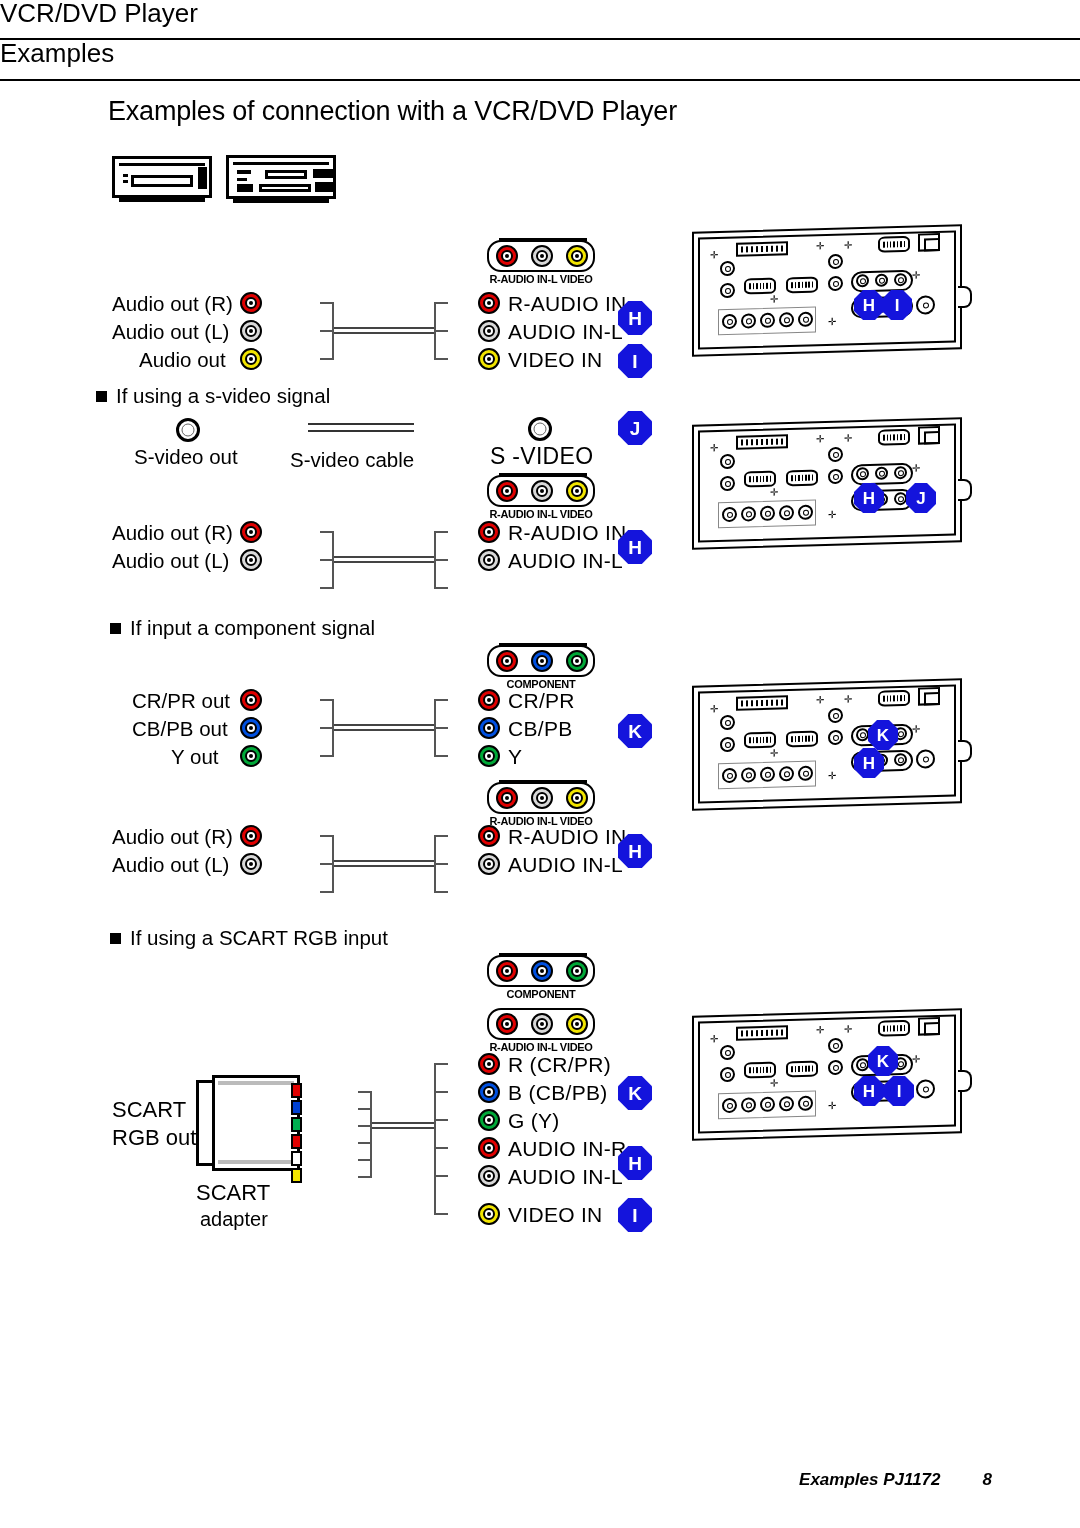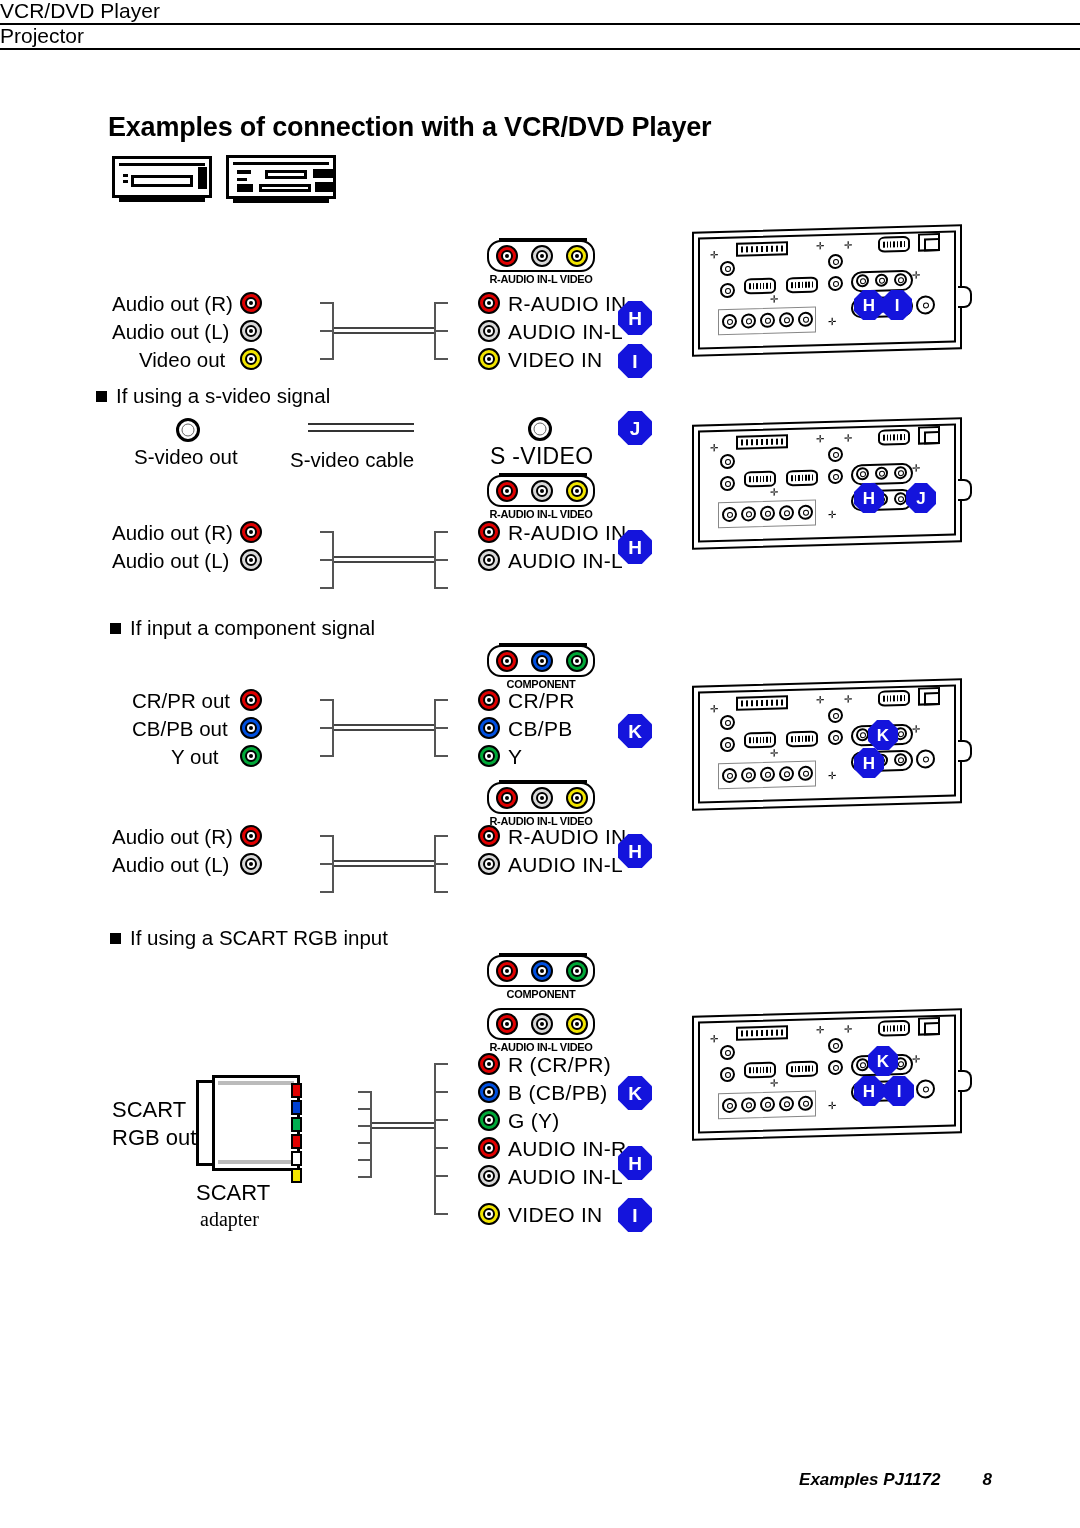--- a/index.html
+++ b/index.html
@@ -13,23 +13,23 @@
     position: relative;
     font-family: "Liberation Sans", sans-serif;
     color: #000000;
     overflow: hidden;
   }
 
   
   .page-title {
     position: absolute;
     left: 108px;
-    top: 112px;
+    top: 96px;
     font-size: 27px;
-    font-weight: bold;
+    font-weight: normal;
     letter-spacing: -0.2px;
     white-space: nowrap;
   }
 
   
   .abs { position: absolute; }
 
   .lbl {
     font-size: 20.5px;
     white-space: nowrap;
@@ -47,24 +47,24 @@
     line-height: 1;
   }
   .section-head .sq {
     display: inline-block;
     width: 11px; height: 11px;
     background: #000;
     margin-right: 9px;
     vertical-align: 1px;
   }
   .heading-ul {
-    font-size: 21px;
+    font-size: 26px;
     white-space: nowrap;
     border-bottom: 2px solid #000;
-    padding-bottom: 1px;
+    padding-bottom: 11px;
     line-height: 1.05;
   }
 
   
   .jack {
     position: absolute;
     width: 22px; height: 22px;
     border-radius: 50%;
     box-sizing: border-box;
   }
@@ -375,35 +375,35 @@
   <div class="slot" style="left:30px; top:26px; width:52px; height:8px;"></div>
   <div class="bar" style="left:8px; top:12px; width:14px; height:4px;"></div>
   <div class="bar" style="left:8px; top:20px; width:10px; height:3px;"></div>
   <div class="bar" style="left:8px; top:26px; width:16px; height:8px;"></div>
   <div class="bar" style="left:84px; top:11px; width:20px; height:9px;"></div>
   <div class="bar" style="left:86px; top:24px; width:18px; height:10px;"></div>
   <div class="base"></div>
 </div>
 
 <div class="heading-ul" style="left:138px; top:204px;">VCR/DVD Player</div>
-<div class="heading-ul" style="left:498px; top:212px;">Projector</div>
+<div class="heading-ul" style="left:498px; top:212px;">Examples</div>
 
 <div class="cluster" style="left:487px; top:240px;">
   <div class="box">
     <div class="topbar"></div>
     <div class="jack red j1"></div>
     <div class="jack white j2"></div>
     <div class="jack yellow j3"></div>
   </div>
   <div class="caption">R-AUDIO IN-L VIDEO</div>
 </div>
 
 <div class="lbl abs" style="left:112px; top:294px;">Audio out (R)</div>
 <div class="lbl abs" style="left:112px; top:322px;">Audio out (L)</div>
-<div class="lbl abs" style="left:139px; top:350px;">Video out</div>
+<div class="lbl abs" style="left:139px; top:350px;">Audio out</div>
 
 <div class="jack red" style="left:240px; top:292px;"></div>
 <div class="jack white" style="left:240px; top:320px;"></div>
 <div class="jack yellow" style="left:240px; top:348px;"></div>
 
 <div class="plug" style="left:266px; top:295px;"></div>
 <div class="plug" style="left:266px; top:323px;"></div>
 <div class="plug" style="left:266px; top:351px;"></div>
 <div class="wire-h" style="left:320px; top:302px; width:14px;"></div>
 <div class="wire-h" style="left:320px; top:330px; width:14px;"></div>
@@ -646,21 +646,21 @@
 <div class="lbl-port abs" style="left:508px; top:1166px;">AUDIO IN-L</div>
 <div class="lbl-port abs" style="left:508px; top:1204px;">VIDEO IN</div>
 
 <div class="badge" style="left:618px; top:1076px;">K</div>
 <div class="badge" style="left:618px; top:1146px;">H</div>
 <div class="badge" style="left:618px; top:1198px;">I</div>
 
 <div class="lbl abs" style="left:112px; top:1099px; font-size:22px;">SCART</div>
 <div class="lbl abs" style="left:112px; top:1127px; font-size:22px;">RGB out</div>
 <div class="lbl abs" style="left:196px; top:1182px; font-size:22px;">SCART</div>
-<div class="lbl abs" style="left:200px; top:1209px; font-size:20px;font-family:Liberation Serif, serif;">adapter</div>
+<div class="lbl abs" style="left:200px; top:1209px; font-size:20px;">adapter</div>
 
 <div class="panel" style="left:688px; top:222px;">
   <div class="shellouter"></div>
   <div class="shellinner"></div>
   <div class="stage">
     <div class="screw" style="left:22px; top:26px;"></div>
     <div class="acin" style="left:48px; top:18px; width:52px; height:14px;">
         <div style="position:absolute;left:3px;top:2px;right:3px;bottom:2px;background:repeating-linear-gradient(90deg,#000 0 2px,#fff 2px 5px);"></div>
       </div>
     <div class="bnc" style="left:32px; top:36px;"></div>

